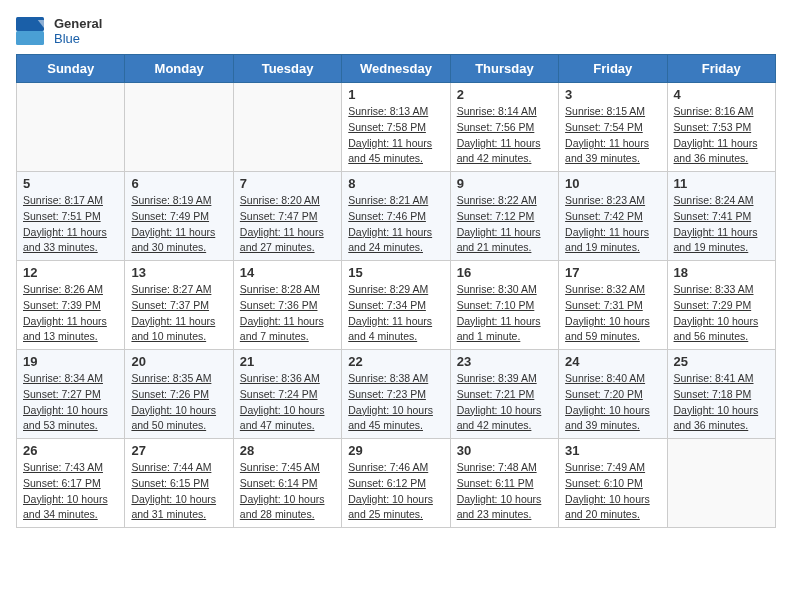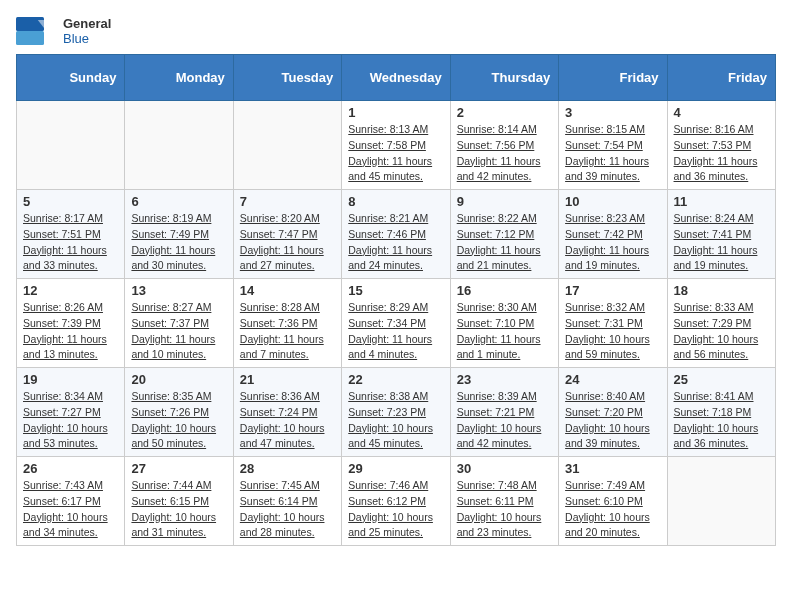--- a/index.html
+++ b/index.html
@@ -12,21 +12,21 @@
     }
     .header-area {
       display: flex;
       justify-content: space-between;
       align-items: flex-start;
       margin-bottom: 8px;
     }
     .logo {
       display: flex;
       align-items: center;
-      gap: 19px;
+      gap: 10px;
     }
     .logo-icon {
       width: 28px;
       height: 28px;
     }
     .title-area {
       text-align: right;
     }
     .month-title {
       font-size: 32px;
@@ -38,22 +38,22 @@
       color: #555;
     }
     .calendar {
       width: 100%;
       border-collapse: collapse;
       border: 1px solid #ccc;
     }
     .calendar th {
       background-color: #3a7abf;
       color: white;
-      text-align: right;
-      padding: 15px 8px;
+      text-align: center;
+      padding: 6px 8px;
       font-size: 13px;
       border: 1px solid #2d6aa0;
     }
     .calendar td {
       vertical-align: top;
       border: 1px solid #ccc;
       padding: 4px 6px;
       width: 108px;
       min-height: 80px;
       font-size: 10.5px;

